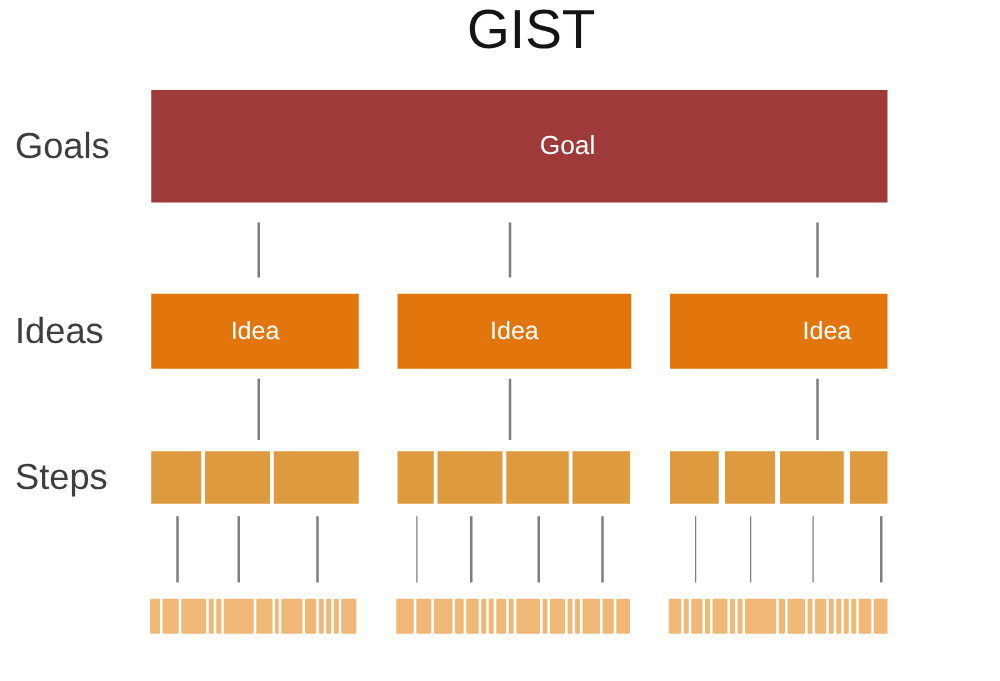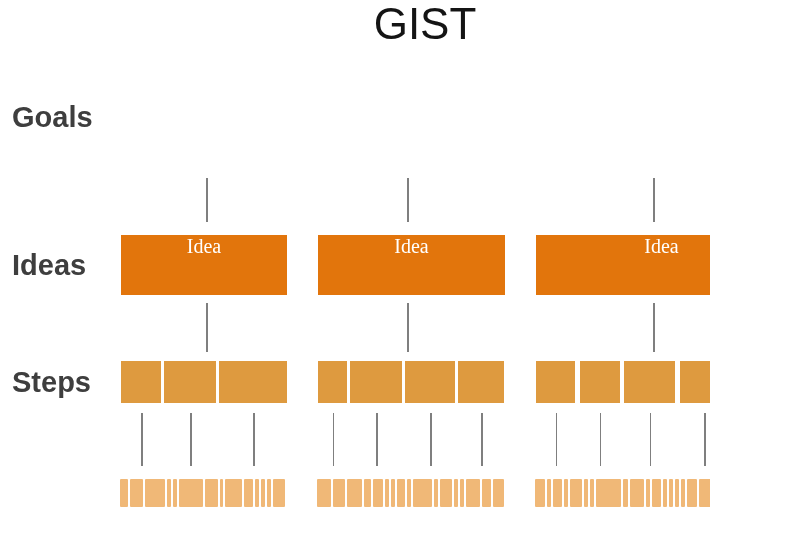--- a/index.html
+++ b/index.html
@@ -21,21 +21,20 @@
     line-height: 52px;
     font-weight: 500;
     color: #141414;
   }
   .row-label {
     position: absolute;
     left: 12px;
     font-size: 29px;
     line-height: 38px;
     color: var(--labels, #3e3e3e);
-    font-weight: bold;
   }
   .label-goals { top: 98px; }
   .label-ideas { top: 246px; }
   .label-steps { top: 363px; }
   .label-tasks { top: 474px; }
   .goal-bar {
     position: absolute;
     left: 121px; top: 72px;
     width: 666px; height: 90px;
     background: var(--goal_bar, #9e3a3a);
@@ -43,22 +42,22 @@
     color: #ffffff; font-size: 21px;
   }
   .vline {
     position: absolute;
     width: 1.5px;
     background: var(--connector, #7f7f7f);
   }
   .idea-box {
     position: absolute;
     background: var(--idea_box, #e2750c);
-    display: flex; align-items: flex-start; justify-content: center;
-    color: #ffffff; font-size: 20px; font-family: Liberation Serif, serif;
+    display: flex; align-items: center; justify-content: center;
+    color: #ffffff; font-size: 20px;
   }
   .step-box {
     position: absolute;
     background: var(--step_box, #de9a3f);
   }
   .task-bar {
     position: absolute;
     background: var(--task_bar, #f0b877);
     border-radius: 1px;
   }
@@ -73,20 +72,23 @@
 </head>
 <body>
 
 <div class="canvas">
   <div class="title">GIST</div>
 
   <div class="row-label label-goals">Goals</div>
   <div class="row-label label-steps">Steps</div>
   <div class="row-label label-ideas">Ideas</div>
 
+  <div class="goal-bar">
+    <span>Goal</span>
+  </div>
 
   <div id="groups">
       <div class="vline" style="left: 206px; top: 178px; height: 44px;"></div>
       <div class="idea-box" style="left: 121px; top: 235px; width: 166px; height: 60px;">
         <span>Idea</span>
       </div>
       <div class="vline" style="left: 206px; top: 303px; height: 49px;"></div>
       <div class="step-box" style="left: 121px; top: 361px; width: 40px; height: 42px;"></div>
       <div class="vline" style="left: 141px; top: 413px; height: 53px;"></div>
       <div class="step-box" style="left: 164px; top: 361px; width: 52px; height: 42px;"></div>

